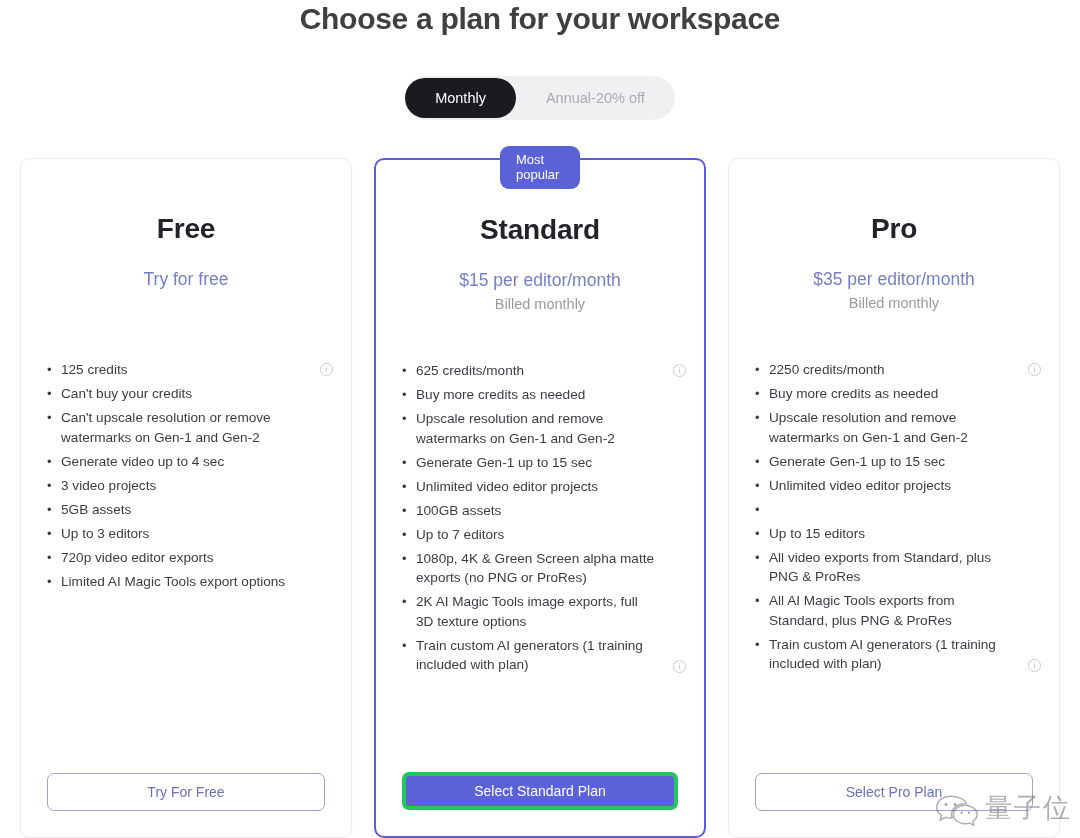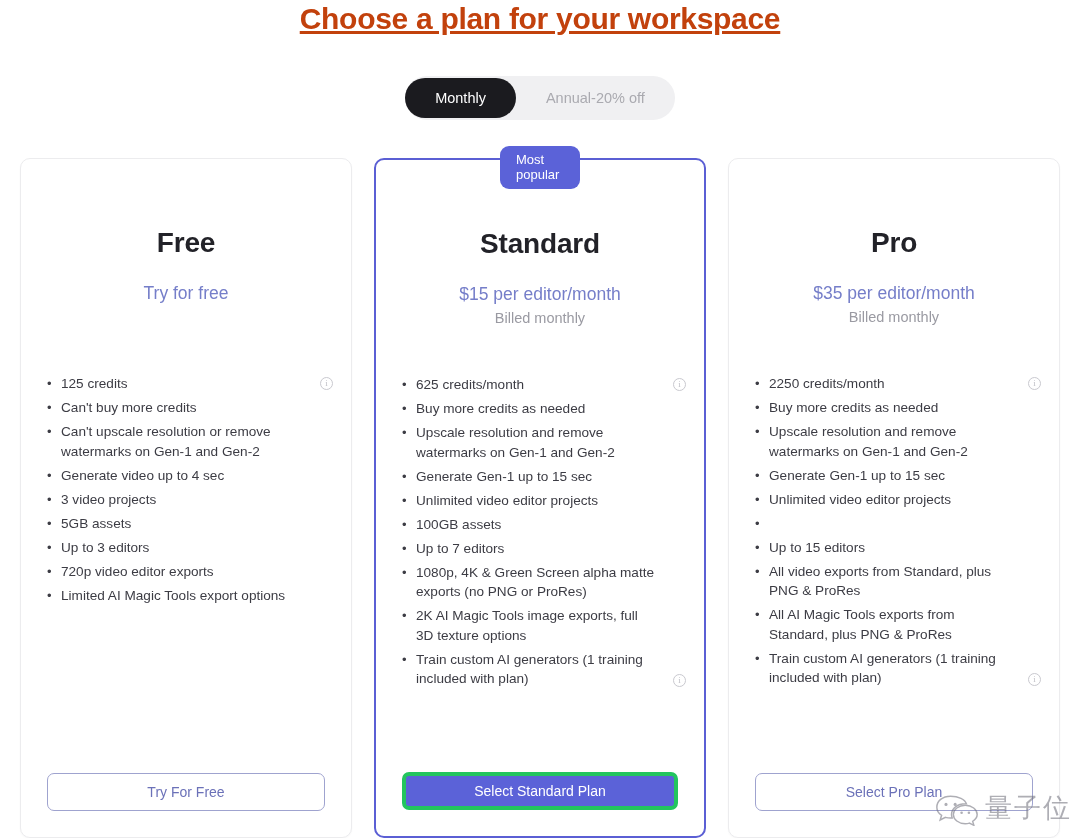--- a/index.html
+++ b/index.html
@@ -8,25 +8,24 @@
     background: #ffffff;
     font-family: "Liberation Sans", sans-serif;
     overflow: hidden;
   }
   .page { position: relative; width: 1080px; height: 838px; background: #fff; }
 
   .page-title {
     text-align: center;
     font-size: 30px;
     font-weight: 700;
-    color: #c2410c;
+    color: #404040;
     letter-spacing: -0.3px;
     padding-top: 2px;
     line-height: 34px;
-    text-decoration: underline;
   }
 
   
   .toggle-wrap { display: flex; justify-content: center; margin-top: 40px; }
   .toggle {
     display: flex; align-items: center;
     background: #f0f0f2;
     border-radius: 999px;
     height: 44px;
     padding: 0;
@@ -78,21 +77,21 @@
     padding: 6px 16px 7px 16px;
     text-align: left;
     width: 80px;
   }
 
   .plan-name {
     text-align: center;
     font-size: 28px;
     font-weight: 700;
     color: #222228;
-    margin-top: 38px;
+    margin-top: 24px;
     letter-spacing: -0.2px;
   }
   .plan-price {
     text-align: center;
     font-size: 17.5px;
     color: #757ec9;
     margin-top: 24px;
   }
   .plan-billing {
     text-align: center;
@@ -196,21 +195,21 @@
         <div class="plan-price">Try for free</div>
         <div class="plan-billing"></div>
         <ul class="features">
           <li class="feature">
             <span class="bullet">•</span>
             <span class="feature-text">125 credits</span>
             <span class="info-icon">i</span>
           </li>
           <li class="feature">
             <span class="bullet">•</span>
-            <span class="feature-text">Can't buy more credits</span>
+            <span class="feature-text">Can't buy your credits</span>
           </li>
           <li class="feature">
             <span class="bullet">•</span>
             <span class="feature-text">Can't upscale resolution or remove watermarks on Gen-1 and Gen-2</span>
           </li>
           <li class="feature">
             <span class="bullet">•</span>
             <span class="feature-text">Generate video up to 4 sec</span>
           </li>
           <li class="feature">

